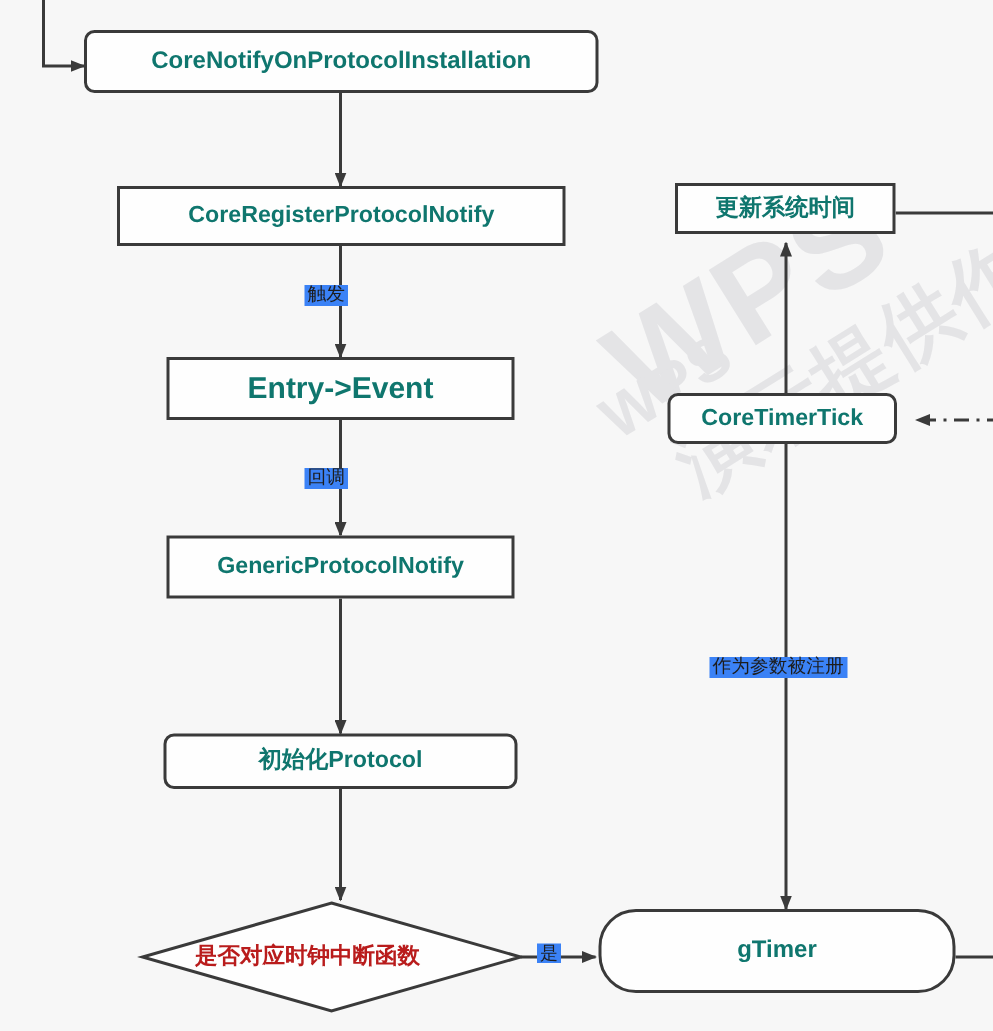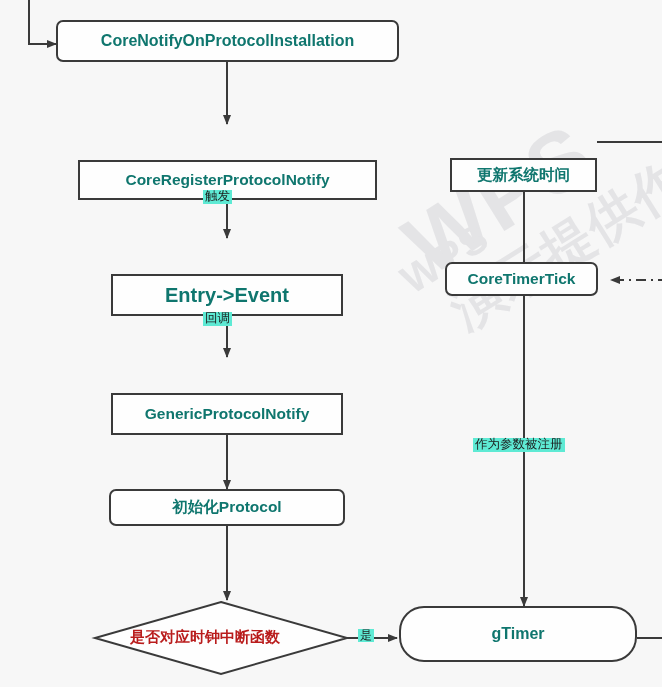--- a/index.html
+++ b/index.html
@@ -16,23 +16,23 @@
       font-weight:700;white-space:nowrap;}
   .wm1{left:398px;top:150px;font-size:86px;transform:rotate(-32deg);letter-spacing:2px;}
   .wm2{left:398px;top:236px;font-size:40px;transform:rotate(-32deg);letter-spacing:1px;}
   .wm3{left:432px;top:196px;font-size:52px;transform:rotate(-32deg);letter-spacing:1px;}
 
   
   .node{position:absolute;box-sizing:border-box;background:#fefefe;
         border:2px solid #3a3a3a;display:flex;align-items:center;
         justify-content:center;text-align:center;color:#0f766e;
         font-weight:700;line-height:1.2;}
-  .sq{border-width:2px;margin-top:36px;}
+  .sq{border-width:2px;}
   .rnd{border-radius:7px;}
-  .lbl{position:absolute;background:#5eead4;color:#1d1d1d;
+  .lbl{position:absolute;background:#3b82f6;color:#1d1d1d;
        font-size:12.5px;line-height:1.1;padding:0 2px;white-space:nowrap;}
   .diamond-text{position:absolute;white-space:nowrap;font-weight:700;
        color:#b91c1c;font-size:15px;}
   svg.edges{position:absolute;left:0;top:0;width:662px;height:687px;overflow:visible;}
 </style>
 </head>
 <body>
 
 <div id="canvas">
 

